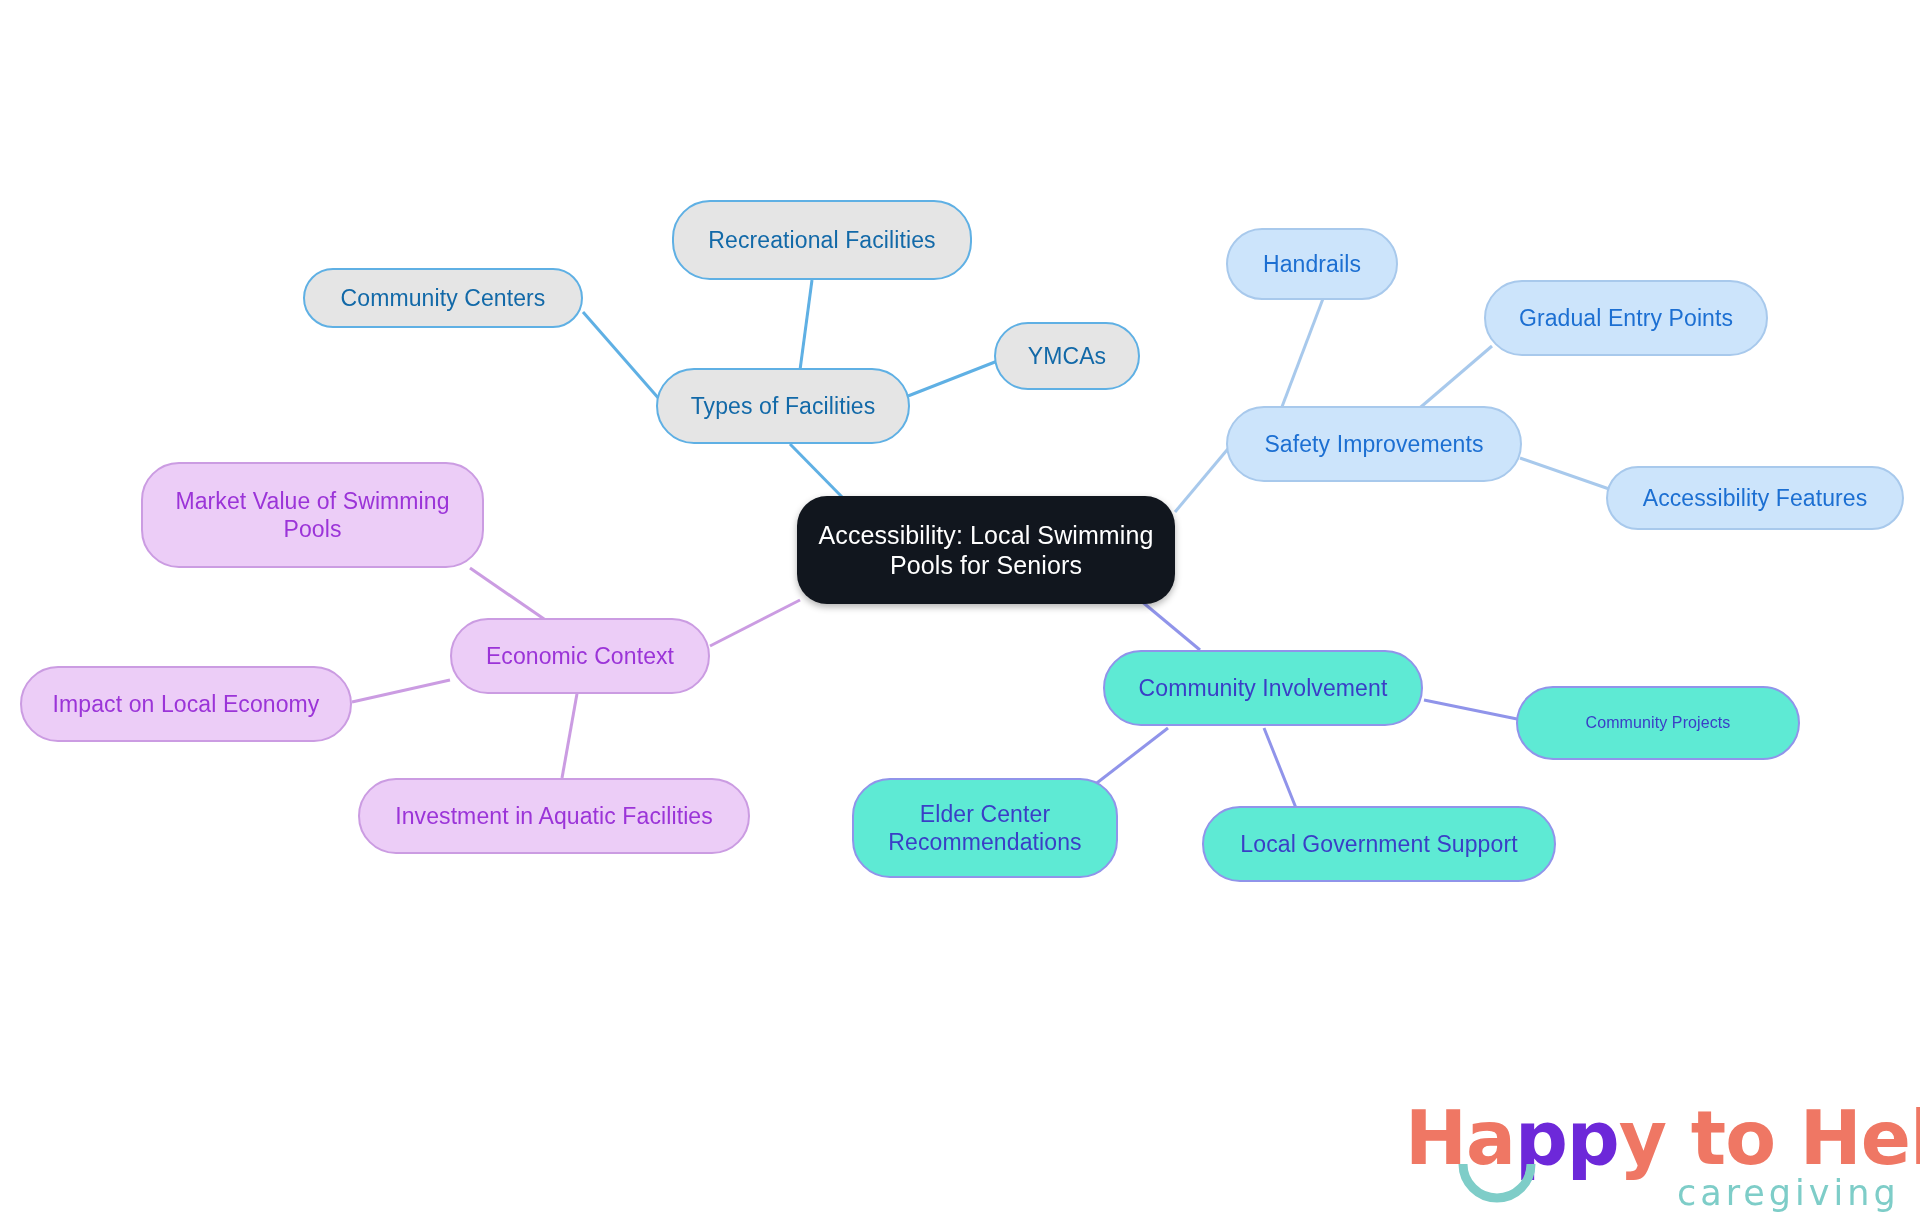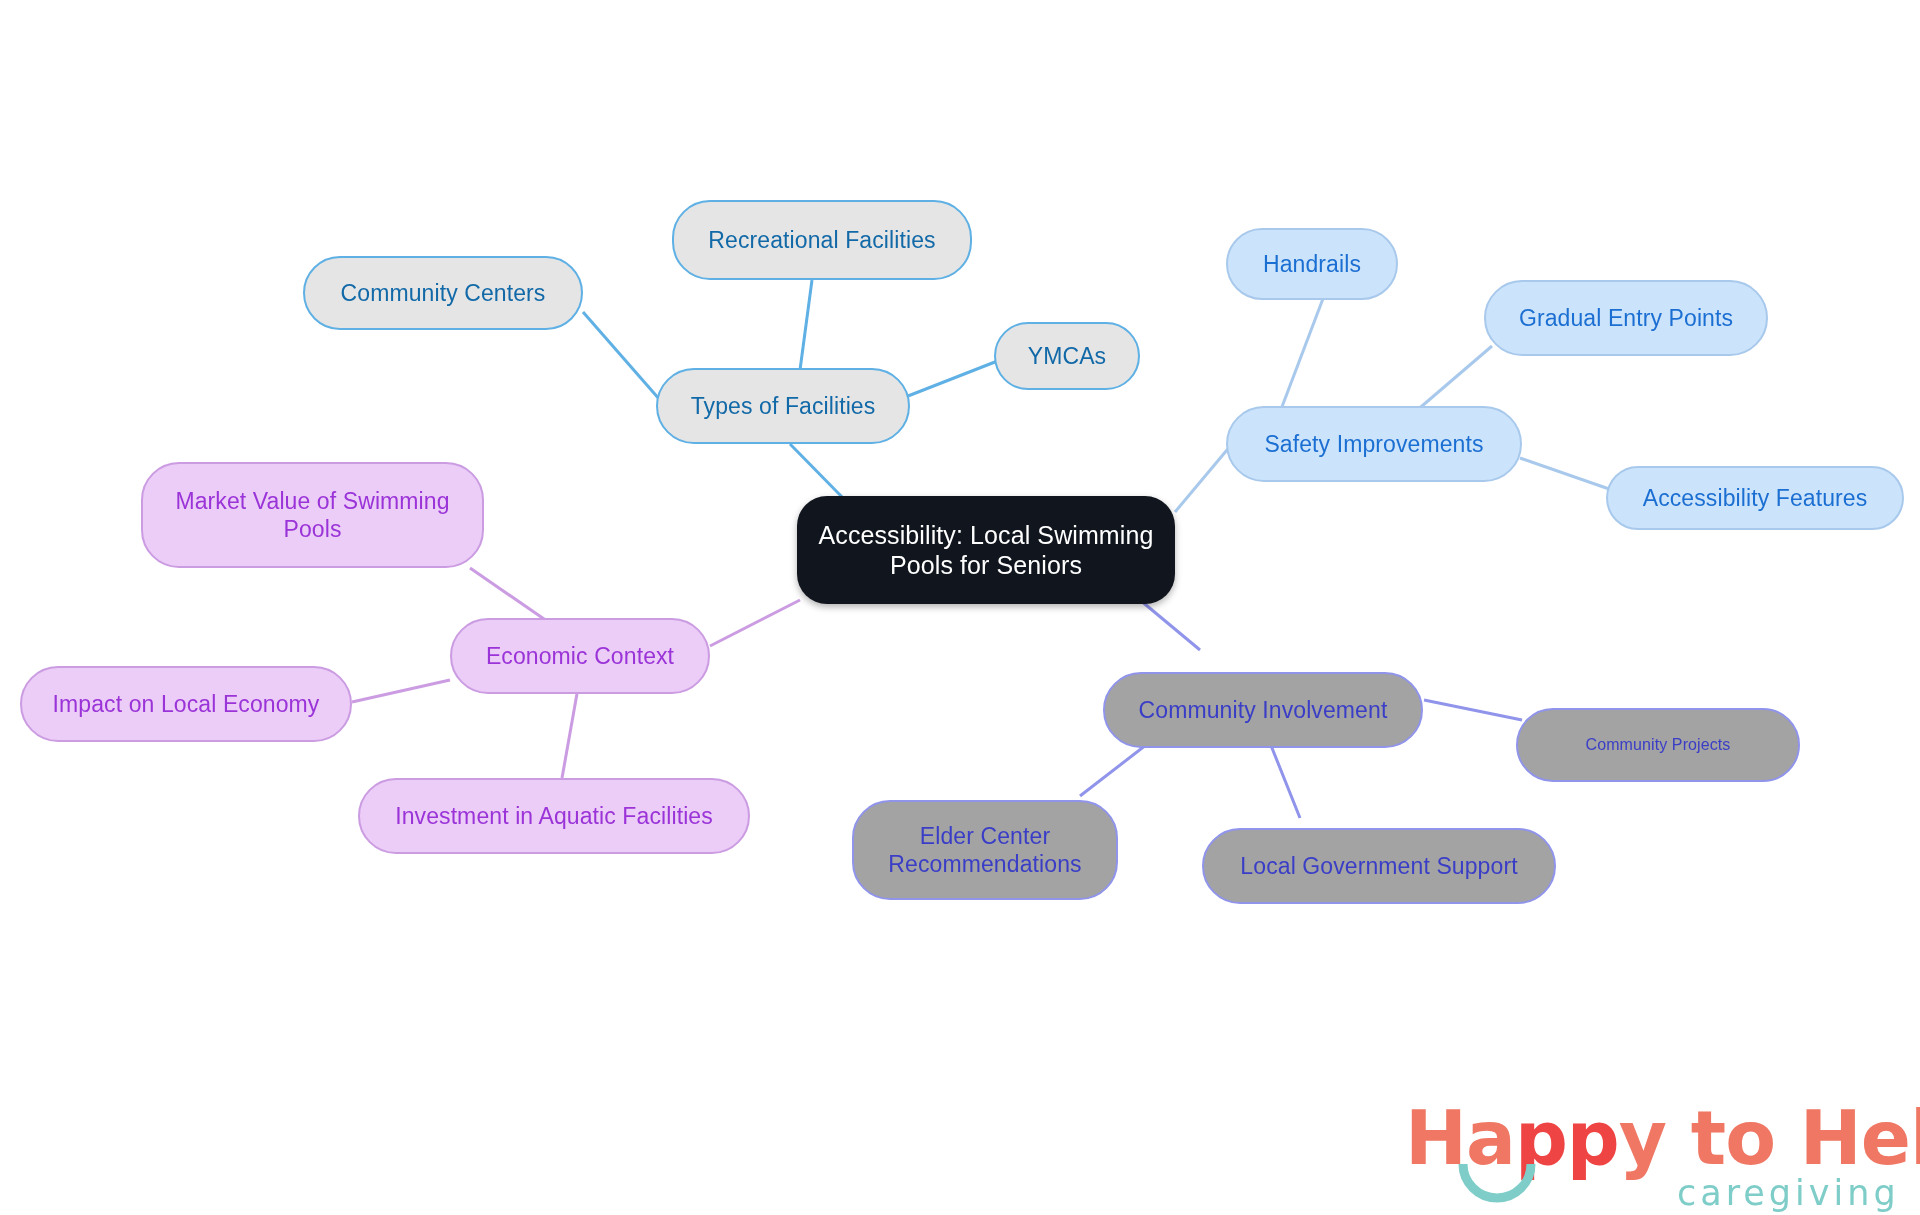--- a/index.html
+++ b/index.html
@@ -54,24 +54,23 @@
     background: #e5e5e5;
     border-color: #5fb0e4;
     color: #1269a8;
   }
   .node.blue-b {
     background: #cce4fb;
     border-color: #a8c9ec;
     color: #1c6fd2;
   }
   .node.indigo {
-    background: #a3a3a3;
+    background: #5eead4;
     border-color: #9094ea;
     color: #3a3ec6;
-    margin-top: 22px;
   }
   .node.violet {
     background: #eccdf7;
     border-color: #cb9ce2;
     color: #9b34d8;
   }
   .node-label { display: block; }
 
   
   #brand-logo {
@@ -85,21 +84,21 @@
     position: absolute;
     left: 0;
     top: 0;
     font-size: 74px;
     font-weight: bold;
     letter-spacing: -1px;
     font-family: "DejaVu Sans", "Liberation Sans", sans-serif;
     white-space: nowrap;
   }
   .logo-coral { color: #ef7764; }
-  .logo-teal  { color: #ef4444; }
+  .logo-teal  { color: #6d28d9; }
   #logo-smile {
     position: absolute;
     left: 52px;
     top: 66px;
     width: 80px;
     height: 42px;
   }
   .logo-tagline {
     position: absolute;
     left: 272px;
@@ -141,21 +140,21 @@
 
   <div class="node root" style="left:797px; top:496px; width:378px; height:108px;">
     <span class="node-label">Accessibility: Local Swimming
 Pools for Seniors</span>
   </div>
 
   <div class="node blue-a" style="left:656px; top:368px; width:254px; height:76px; font-size:23px;">
     <span class="node-label">Types of Facilities</span>
   </div>
 
-  <div class="node blue-a" style="left:303px; top:256px; width:280px; height:74px; font-size:23px;">
+  <div class="node blue-a" style="left:303px; top:268px; width:280px; height:60px; font-size:23px;">
     <span class="node-label">Community Centers</span>
   </div>
 
   <div class="node blue-a" style="left:672px; top:200px; width:300px; height:80px; font-size:23px;">
     <span class="node-label">Recreational Facilities</span>
   </div>
 
   <div class="node blue-a" style="left:994px; top:322px; width:146px; height:68px; font-size:23px;">
     <span class="node-label">YMCAs</span>
   </div>

